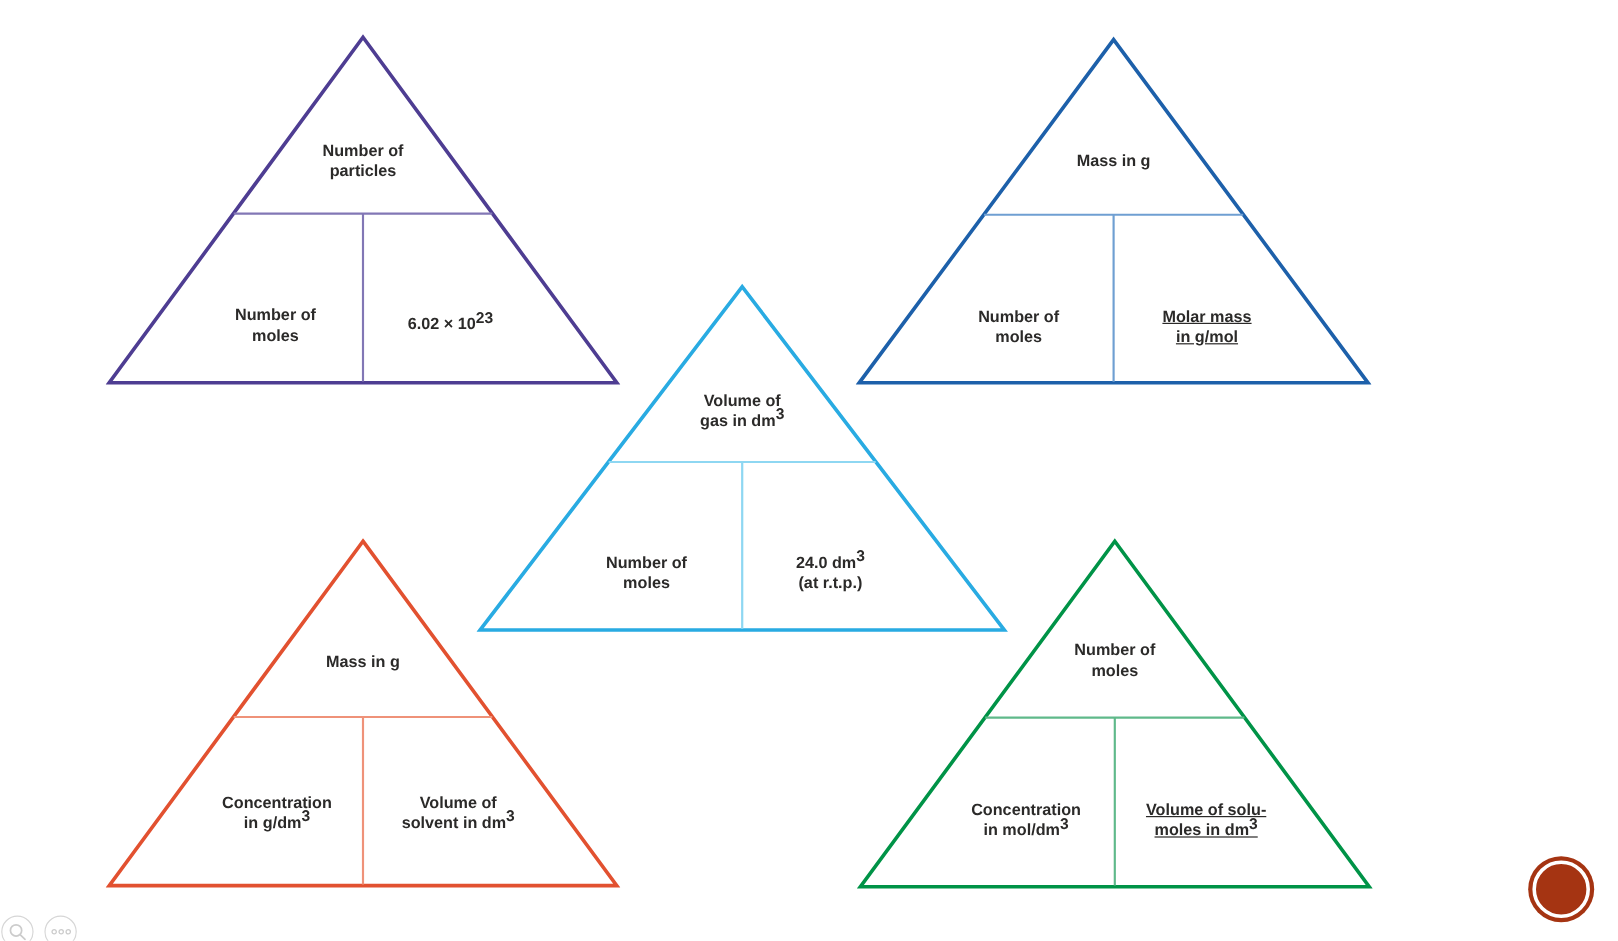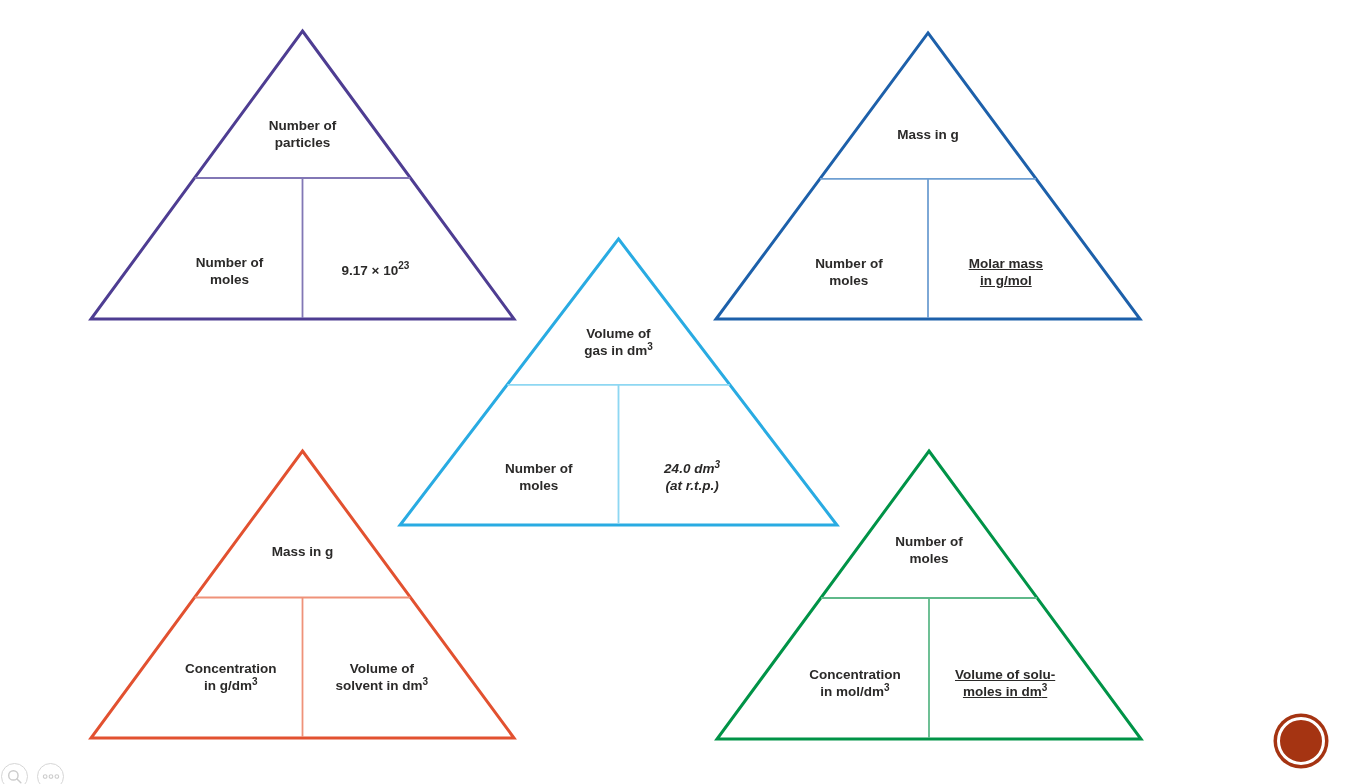--- a/index.html
+++ b/index.html
@@ -18,21 +18,21 @@
   .label {
     position: absolute;
     transform: translate(-50%, -50%);
     text-align: center;
     font-weight: bold;
     font-size: 13.5px;
     line-height: 17px;
     color: #2b2a29;
     white-space: nowrap;
   }
-  .label sup { font-size: 10px; line-height: 0; }
+  .label sup { font-size: 13px; line-height: 0; }
 
   .btn-circle {
     position: absolute;
     width: 27px; height: 27px;
     border: 1.5px solid #d6d6d6;
     border-radius: 50%;
     background: #ffffff;
     padding: 0;
     display: flex; align-items: center; justify-content: center;
     cursor: pointer;
@@ -54,21 +54,21 @@
     </svg>
     <div class="label" style="left:50%; top:36%;">
       <span>Number of</span><br>
       <span>particles</span>
     </div>
     <div class="label" style="left:33%; top:82.5%;">
       <span>Number of</span><br>
       <span>moles</span>
     </div>
     <div class="label" style="left:67%; top:82.3%;">
-      <span>9.17 × 10</span><sup>23</sup>
+      <span>6.02 × 10</span><sup>23</sup>
     </div>
   </div>
 
   <div class="tri" style="left:713px; top:30px; width:430px; height:292px;">
     <svg class="shape" viewBox="0 0 430 294" preserveAspectRatio="none">
       <path d="M215,3 L427,291 L3,291 Z" fill="none" stroke-width="3" stroke-linejoin="miter" stroke="#1d60aa"></path>
       <line x1="107" y1="150" x2="323" y2="150" stroke-width="1.8" stroke="#6f9fd2"></line>
       <line x1="215" y1="150" x2="215" y2="290" stroke-width="1.8" stroke="#6f9fd2"></line>
     </svg>
     <div class="label" style="left:50%; top:35.6%;">
@@ -91,21 +91,21 @@
       <line x1="215" y1="150" x2="215" y2="290" stroke-width="1.8" stroke="#8ed7f2"></line>
     </svg>
     <div class="label" style="left:50%; top:36.3%;">
       <span>Volume of</span><br>
       <span>gas in dm</span><sup>3</sup>
     </div>
     <div class="label" style="left:32%; top:82.5%;">
       <span>Number of</span><br>
       <span>moles</span>
     </div>
-    <div class="label" style="left:66.6%; top:82.5%;font-style:italic;">
+    <div class="label" style="left:66.6%; top:82.5%;">
       <span>24.0 dm</span><sup>3</sup><br>
       <span>(at r.t.p.)</span>
     </div>
   </div>
 
   <div class="tri" style="left:88px; top:448px; width:429px; height:293px;">
     <svg class="shape" viewBox="0 0 430 294" preserveAspectRatio="none">
       <path d="M215,3 L427,291 L3,291 Z" fill="none" stroke-width="3" stroke-linejoin="miter" stroke="#e25130"></path>
       <line x1="107" y1="150" x2="323" y2="150" stroke-width="1.8" stroke="#ef9279"></line>
       <line x1="215" y1="150" x2="215" y2="290" stroke-width="1.8" stroke="#ef9279"></line>

